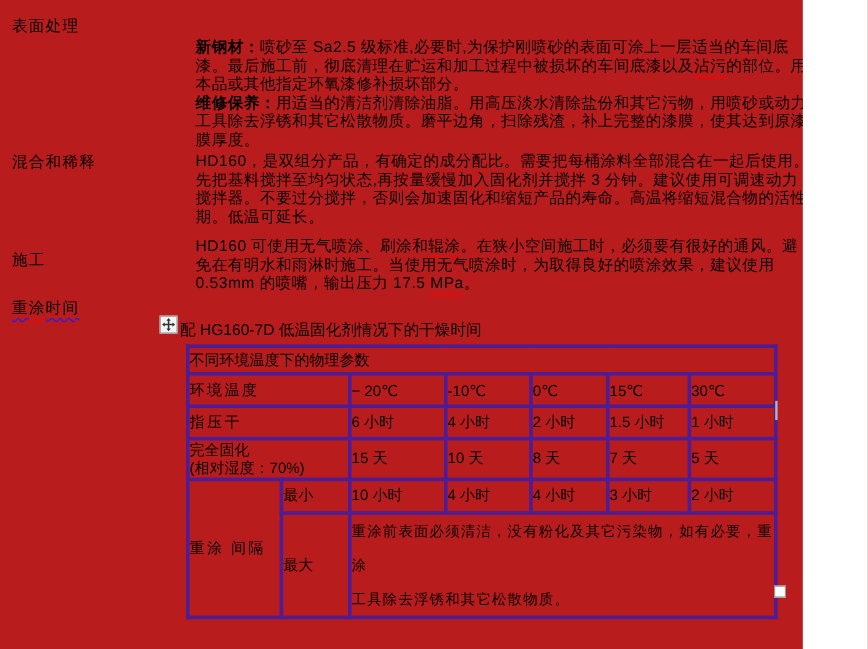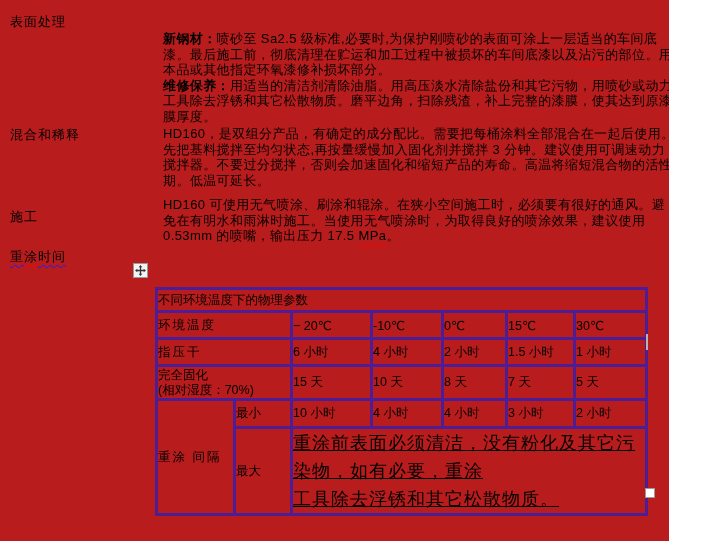--- a/index.html
+++ b/index.html
@@ -17,21 +17,21 @@
   .movehandle{position:absolute;left:133px;top:263px;width:13px;height:13px;
               border:1px solid #9a9a9a;background:#f4f4f4;display:flex;align-items:center;justify-content:center;}
   table.drytable{position:absolute;left:155px;top:287px;border-collapse:collapse;table-layout:fixed;
                  width:490px;font-size:12.5px;}
   table.drytable td{border:3px solid #4c1d95;text-align:left;padding:0;overflow:hidden;}
   td.lbl{text-align:left;padding-left:7px;letter-spacing:2px;margin-top:36px;}
   td.lbl2{text-align:left;padding-left:6px;letter-spacing:0;line-height:15px;}
   tr.r1{height:23px;} tr.r2{height:27px;} tr.r3{height:27px;}
   tr.r4{height:34px;} tr.r5{height:28px;} tr.r6{height:61px;}
   td.maxtxt{font-family:"Liberation Serif","DejaVu Serif",serif;text-align:left;
-            padding:2px 10px 0 11px;line-height:28px;letter-spacing:1px;font-size:18px;text-decoration:underline;}
+            padding:2px 10px 0 11px;line-height:28px;letter-spacing:1px;font-size:12px;}
   .resizehandle{position:absolute;left:645px;top:488px;width:8px;height:8px;
                 border:1px solid #9a9a9a;background:#fff;}
   .cursorline{position:absolute;left:646px;top:334px;width:2px;height:16px;background:#b5b5b5;}
 </style>
 </head>
 <body>
 
 <div class="page">
 
   <div class="seclabel" style="top:13px;">表面处理</div>
@@ -58,20 +58,21 @@
       <div class="line"><span>免在有明水和雨淋时施工。当使用无气喷涂时，为取得良好的喷涂效果，建议使用</span></div>
       <div class="line"><span>0.53mm 的喷嘴，输出压力 17.5 </span><span class="sqr">MPa</span><span>。</span></div>
     </div>
 
   <div class="movehandle">
     <svg width="11" height="11" viewBox="0 0 12 12">
       <path d="M6 0 L8 2.5 H6.7 V5.3 H9.5 V4 L12 6 L9.5 8 V6.7 H6.7 V9.5 H8 L6 12 L4 9.5 H5.3 V6.7 H2.5 V8 L0 6 L2.5 4 V5.3 H5.3 V2.5 H4 Z" fill="#333"></path>
     </svg>
   </div>
 
+  <div class="caption">配 HG160-7D 低温固化剂情况下的干燥时间</div>
 
   <table class="drytable">
     <colgroup>
       <col style="width:78px">
         <col style="width:57px">
         <col style="width:80px">
       <col style="width:71px">
         <col style="width:64px">
         <col style="width:68px">
         <col style="width:72px">

